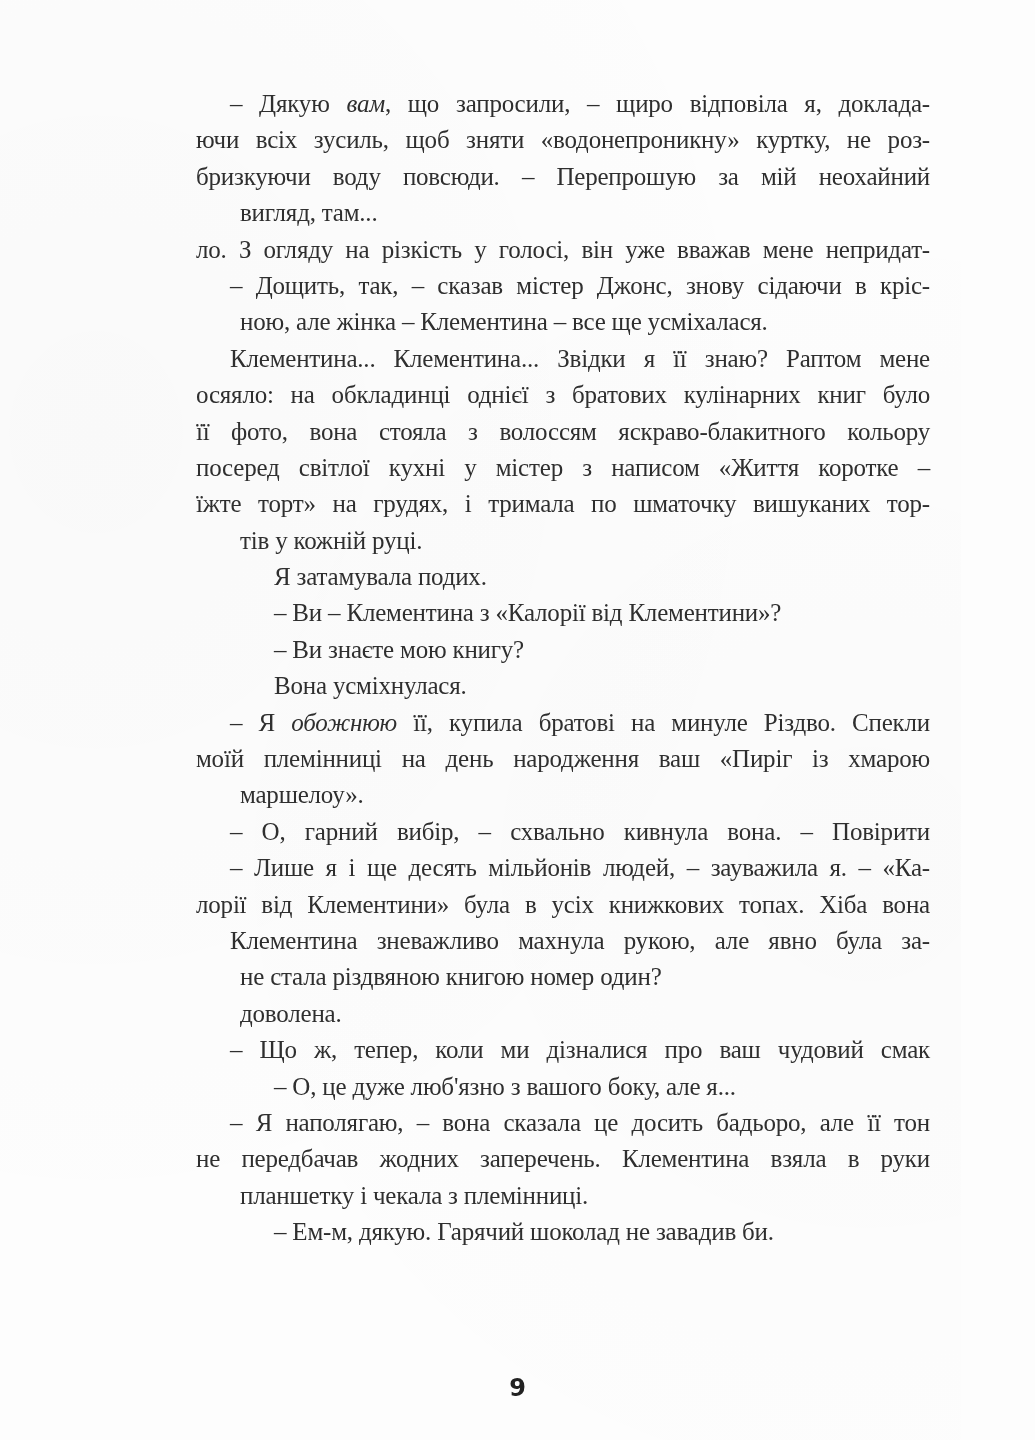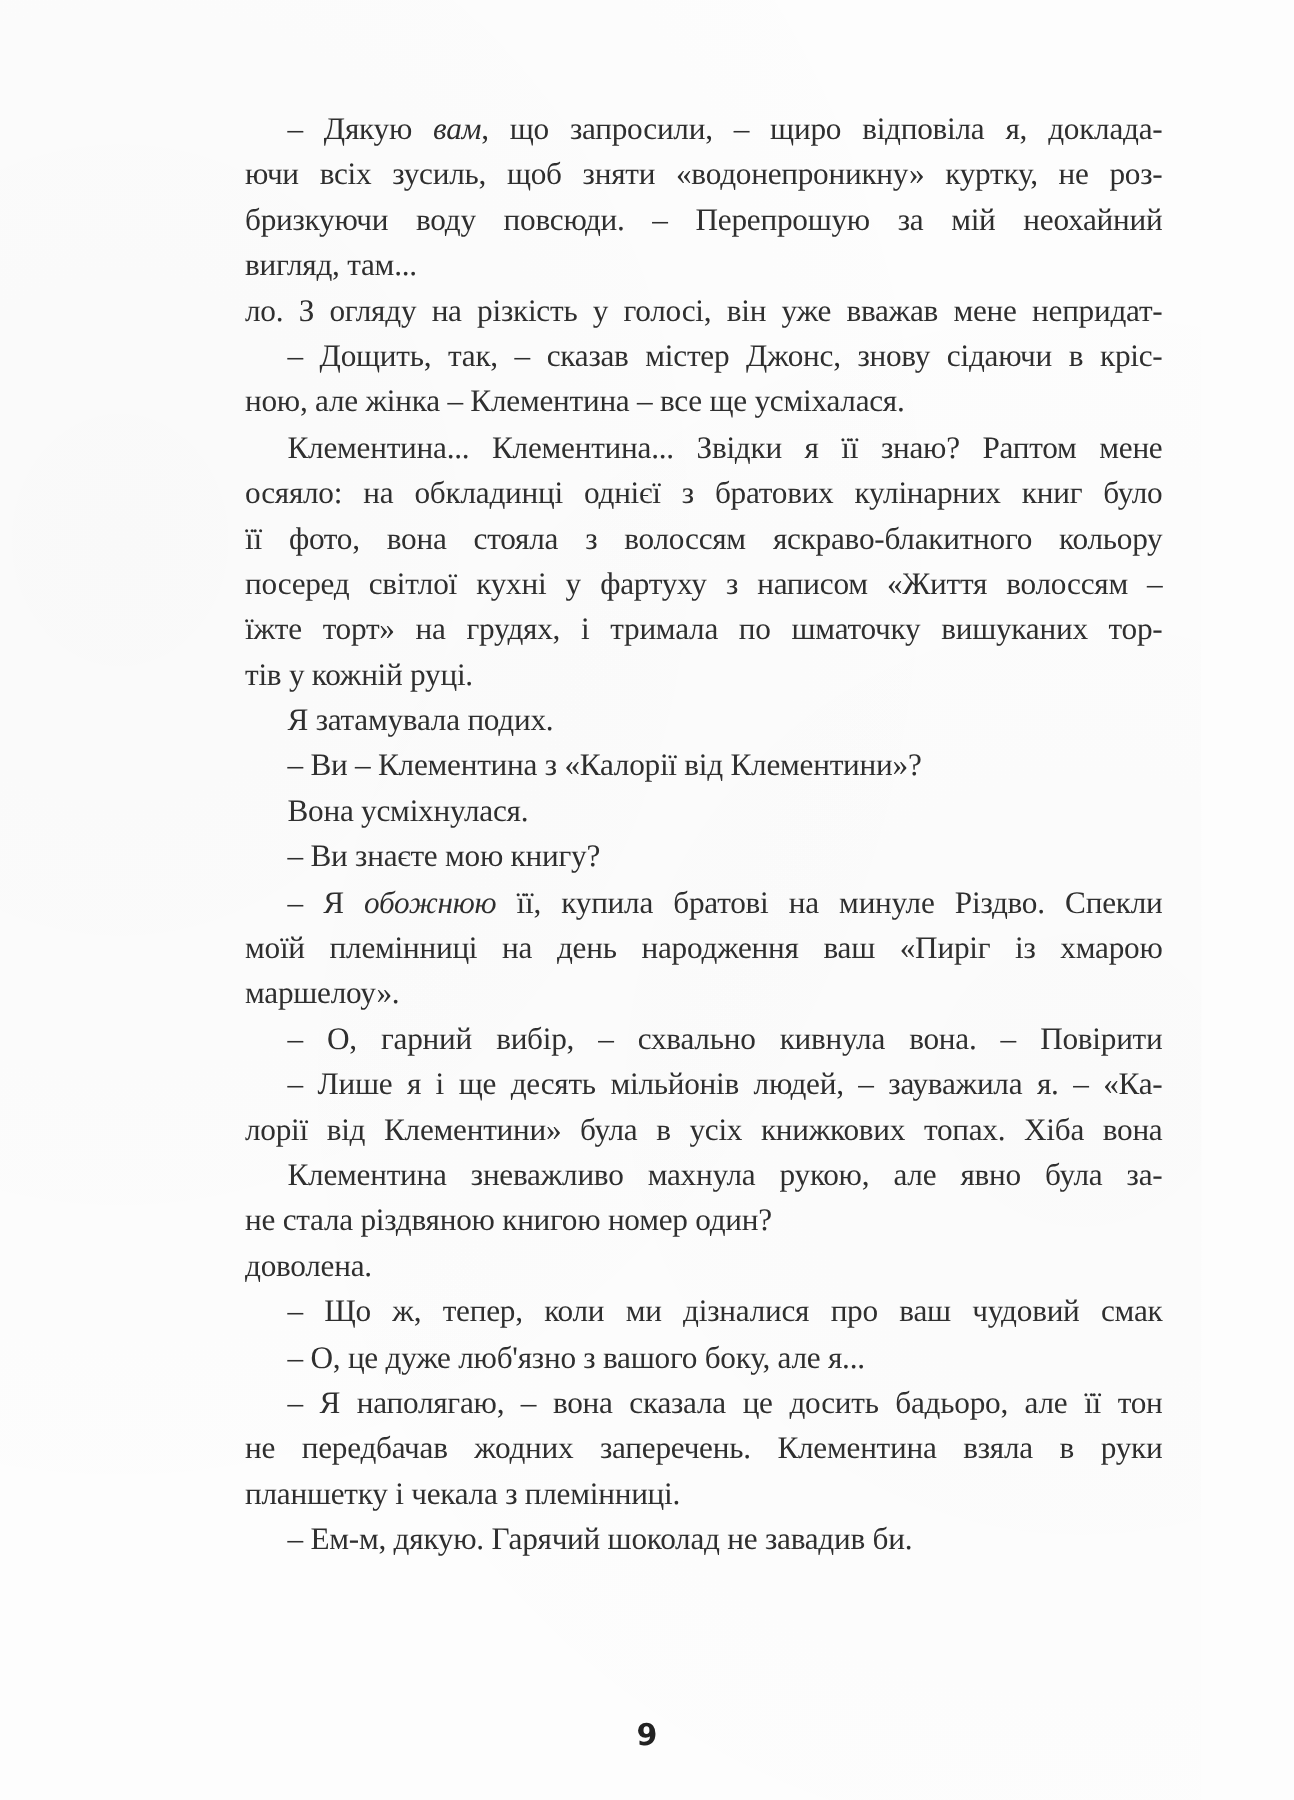--- a/index.html
+++ b/index.html
@@ -40,20 +40,21 @@
       white-space: nowrap;
       height: 36.4px;
       text-align: justify;
       text-align-last: justify;
     }
     .line.indent {
       padding-left: 34px;
     }
     .line.last {
       text-align-last: left;
+      margin-left: 44px;
     }
     .line em {
       font-style: italic;
     }
     .page-number {
       position: absolute;
       left: 0;
       width: 1035px;
       top: 1374px;
       text-align: center;
@@ -71,27 +72,27 @@
       <span class="line indent"><span>– Дякую </span><em>вам</em><span>, що запросили, – щиро відповіла я, доклада-</span></span>
       <span class="line">ючи всіх зусиль, щоб зняти «водонепроникну» куртку, не роз-</span>
       <span class="line">бризкуючи воду повсюди. – Перепрошую за мій неохайний</span>
       <span class="line last">вигляд, там...</span>
       <span class="line">ло. З огляду на різкість у голосі, він уже вважав мене непридат-</span>
       <span class="line indent">– Дощить, так, – сказав містер Джонс, знову сідаючи в кріс-</span>
       <span class="line last">ною, але жінка – Клементина – все ще усміхалася.</span>
       <span class="line indent">Клементина... Клементина... Звідки я її знаю? Раптом мене</span>
       <span class="line">осяяло: на обкладинці однієї з братових кулінарних книг було</span>
       <span class="line">її фото, вона стояла з волоссям яскраво-блакитного кольору</span>
-      <span class="line">посеред світлої кухні у фартуху з написом «Життя волоссям –</span>
+      <span class="line">посеред світлої кухні у містер з написом «Життя коротке –</span>
       <span class="line">їжте торт» на грудях, і тримала по шматочку вишуканих тор-</span>
       <span class="line last">тів у кожній руці.</span>
       <span class="line indent last">Я затамувала подих.</span>
       <span class="line indent last">– Ви – Клементина з «Калорії від Клементини»?</span>
+      <span class="line indent last">– Ви знаєте мою книгу?</span>
       <span class="line indent last">Вона усміхнулася.</span>
-      <span class="line indent last">– Ви знаєте мою книгу?</span>
       <span class="line indent"><span>– Я </span><em>обожнюю</em><span> її, купила братові на минуле Різдво. Спекли</span></span>
       <span class="line">моїй племінниці на день народження ваш «Пиріг із хмарою</span>
       <span class="line last">маршелоу».</span>
       <span class="line indent">– О, гарний вибір, – схвально кивнула вона. – Повірити</span>
       <span class="line indent">– Лише я і ще десять мільйонів людей, – зауважила я. – «Ка-</span>
       <span class="line">лорії від Клементини» була в усіх книжкових топах. Хіба вона</span>
       <span class="line indent">Клементина зневажливо махнула рукою, але явно була за-</span>
       <span class="line last">не стала різдвяною книгою номер один?</span>
       <span class="line last">доволена.</span>
       <span class="line indent">– Що ж, тепер, коли ми дізналися про ваш чудовий смак</span>

